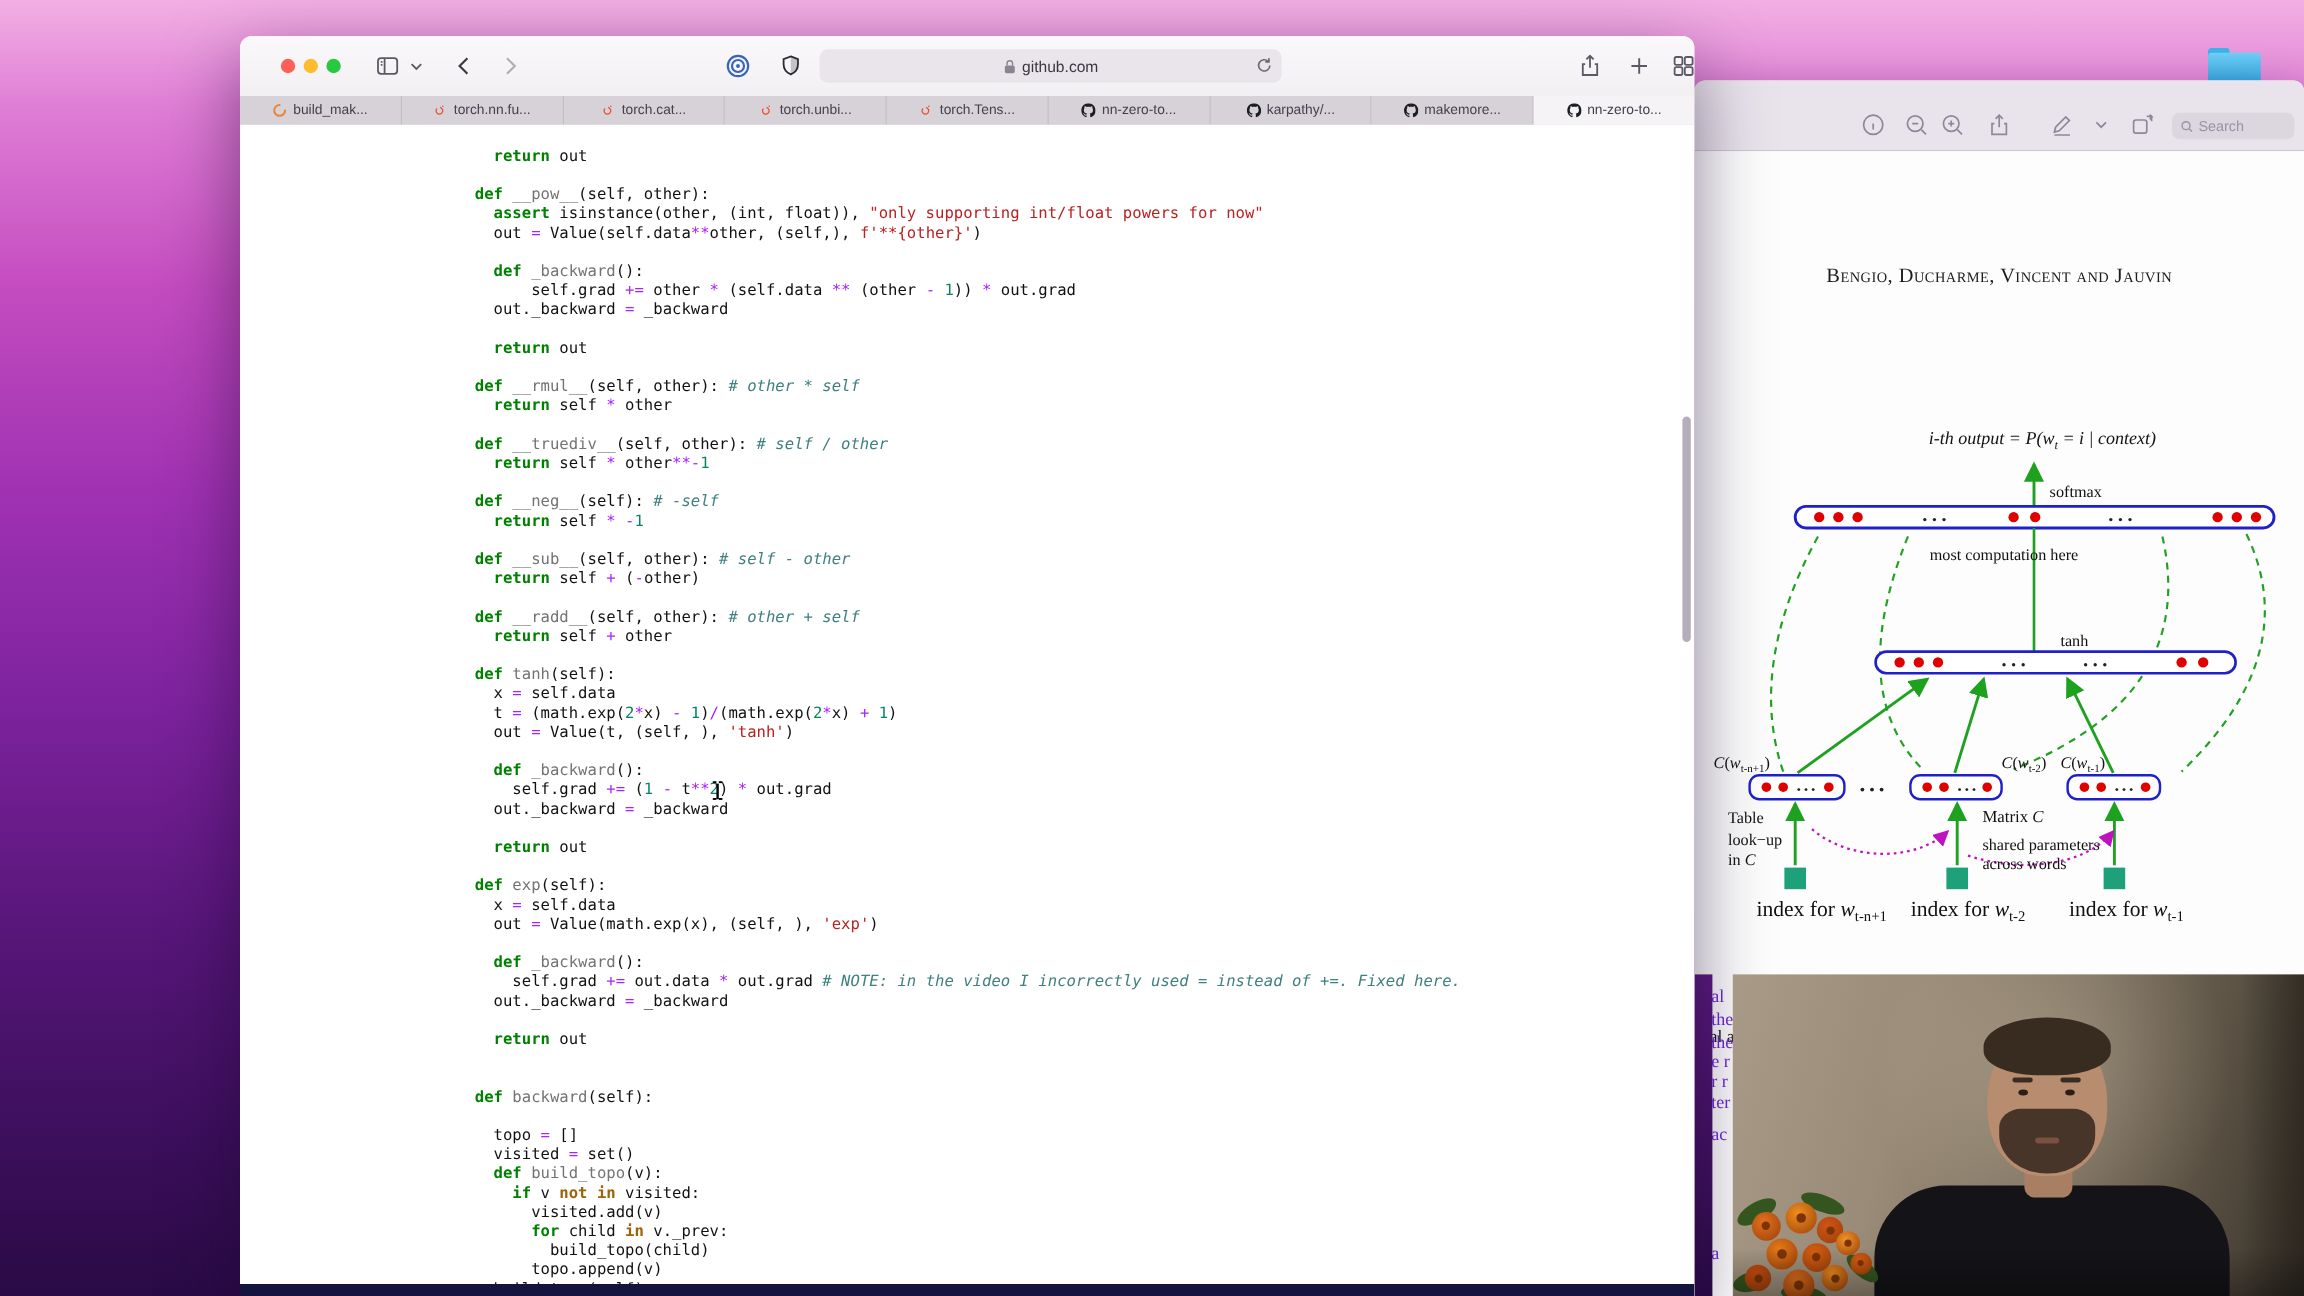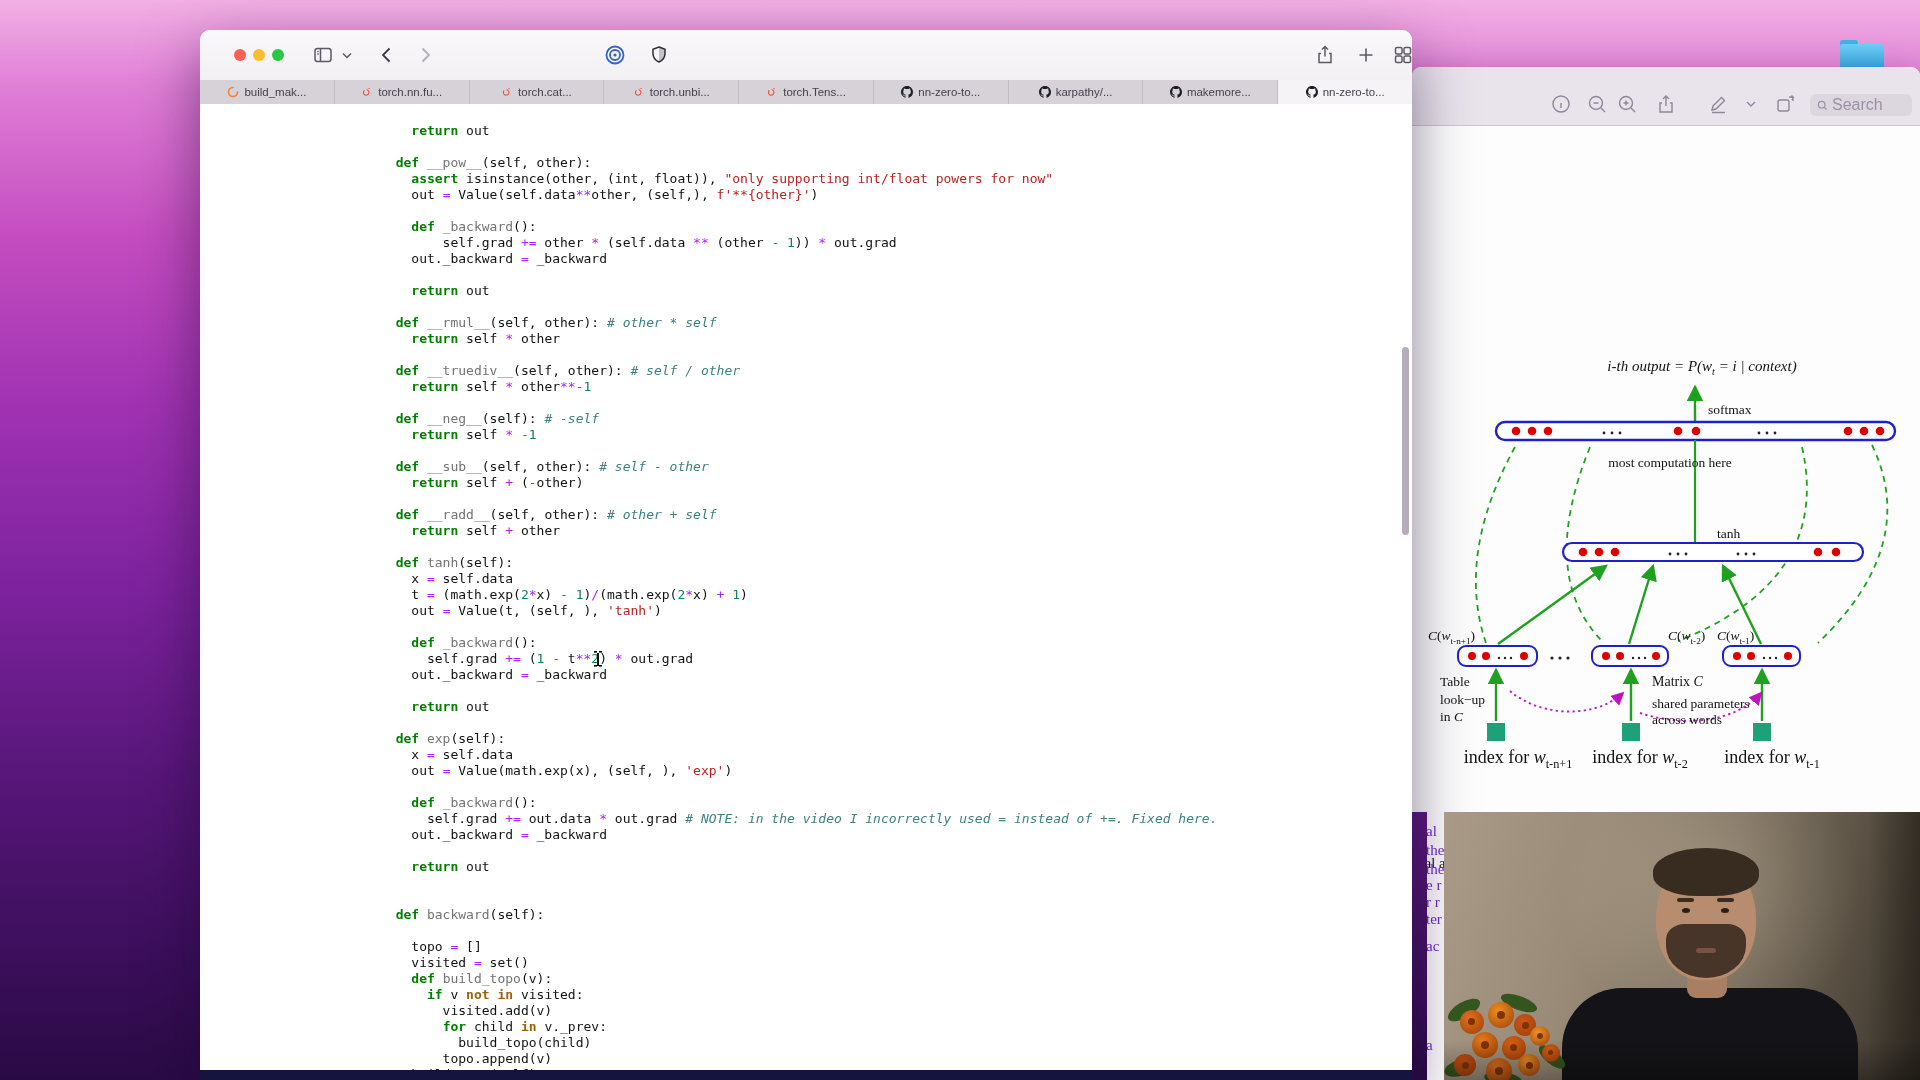--- a/index.html
+++ b/index.html
@@ -19,21 +19,21 @@
   #folder .body{position:absolute;left:0;top:4px;width:44px;height:28px;border-radius:3px;
     background:linear-gradient(180deg,#6fd0f7,#2fa3e0);}
   
   #pdf{position:absolute;left:1412px;top:67px;width:508px;height:1013px;background:#fdfdfd;
     border-radius:9px 9px 0 0;box-shadow:0 14px 40px rgba(30,5,50,.4);z-index:20;}
   #pdf-toolbar{position:absolute;left:0;top:0;right:0;height:58px;background:#e9e4ec;
     border-bottom:1px solid #cfc8d4;border-radius:9px 9px 0 0;}
   .pdficon{position:absolute;top:26px;width:22px;height:22px;color:#8e8798;}
   .pdficon svg{width:100%;height:100%;}
   #pdf-search{position:absolute;top:27px;right:8px;width:88px;height:22px;border-radius:6px;background:#dcd6df;
-    display:flex;align-items:center;padding:0 7px;color:#9a92a5;font-size:16px;gap:4px;overflow:hidden;}
+    display:flex;align-items:center;padding:0 7px;color:#9a92a5;font-size:12px;gap:4px;overflow:hidden;}
   
   #paper-header{position:absolute;left:0;top:153px;width:100%;text-align:center;
     font-family:"Liberation Serif",serif;font-variant:small-caps;letter-spacing:.4px;
     font-size:17px;color:#1c1c1c;}
   #figwrap{position:absolute;left:8px;top:58px;width:500px;height:630px;
     font-family:"Liberation Serif",serif;color:#111;}
   #figsvg{position:absolute;left:0;top:0;}
   .figlabel{position:absolute;font-size:13.5px;white-space:nowrap;}
   #lab-output{top:233px;left:282px;transform:translateX(-50%);font-size:15px;font-style:italic;}
   #lab-output i{font-style:italic;}
@@ -164,20 +164,21 @@
           </svg></span>
       <div id="pdf-search">
         <svg width="11" height="11" viewBox="0 0 14 14" fill="none" stroke="currentColor" stroke-width="1.5">
             <circle cx="6" cy="6" r="4.2"></circle>
             <path d="M9.3 9.3l3 3"></path>
           </svg>
         <span>Search</span>
       </div>
     </div>
 
+    <div id="paper-header">Bengio, Ducharme, Vincent and Jauvin</div>
 
     <div id="figwrap">
       <svg id="figsvg" width="500" height="630" viewBox="0 0 500 630">
         <defs>
           <marker id="ag" markerWidth="8" markerHeight="8" refX="6" refY="3.5" orient="auto">
               <path d="M0,0L7,3.5L0,7z" fill="#1ea11e"></path>
             </marker>
           <marker id="am" markerWidth="8" markerHeight="8" refX="6" refY="3.5" orient="auto">
               <path d="M0,0L7,3.5L0,7z" fill="#bf13bf"></path>
             </marker>
@@ -332,20 +333,31 @@
           </svg></span>
       <span class="tbtn" style="left:404px"><svg viewBox="0 0 22 22">
             <circle cx="11" cy="11" r="8.5" fill="none" stroke="#3565c0" stroke-width="1.8"></circle>
             <circle cx="11" cy="11" r="5" fill="none" stroke="#3565c0" stroke-width="1.8"></circle>
             <circle cx="11" cy="11" r="1.6" fill="#3565c0"></circle>
           </svg></span>
       <span class="tbtn" style="left:448px;color:#2e2a34"><svg viewBox="0 0 22 22">
             <path d="M11 3l6 2.2v4.3c0 4.2-2.6 7-6 8.5-3.4-1.5-6-4.3-6-8.5V5.2z" fill="none" stroke="currentColor" stroke-width="1.5"></path>
             <path d="M11 3l6 2.2v4.3c0 4.2-2.6 7-6 8.5z" fill="currentColor" opacity=".25"></path>
           </svg></span>
+      <div id="urlfield">
+        <svg class="lock" viewBox="0 0 12 14" fill="none" stroke="currentColor" stroke-width="1.3">
+            <rect x="1.5" y="6" width="9" height="7" rx="1.5" fill="currentColor" stroke="none"></rect>
+            <path d="M3.5 6V4.2a2.5 2.5 0 0 1 5 0V6"></path>
+          </svg>
+        <span>github.com</span>
+        <span id="reload"><svg viewBox="0 0 16 16" fill="none" stroke="currentColor" stroke-width="1.5">
+              <path d="M13 8a5 5 0 1 1-1.4-3.5"></path>
+              <path d="M12.2 1.6v3.2H9"></path>
+            </svg></span>
+      </div>
       <span class="tbtn" style="left:1114px"><svg viewBox="0 0 22 22" fill="none" stroke="currentColor" stroke-width="1.5">
             <path d="M7 9.5H5v9h12v-9h-2M11 2.5v10M8 5.5l3-3 3 3"></path>
           </svg></span>
       <span class="tbtn" style="left:1155px"><svg viewBox="0 0 22 22" fill="none" stroke="currentColor" stroke-width="1.6">
             <path d="M11 4.5v13M4.5 11h13"></path>
           </svg></span>
       <span class="tbtn" style="left:1192px"><svg viewBox="0 0 22 22" fill="none" stroke="currentColor" stroke-width="1.5">
             <rect x="3.5" y="3.5" width="6.5" height="6.5" rx="1.5"></rect>
             <rect x="12" y="3.5" width="6.5" height="6.5" rx="1.5"></rect>
             <rect x="3.5" y="12" width="6.5" height="6.5" rx="1.5"></rect>

